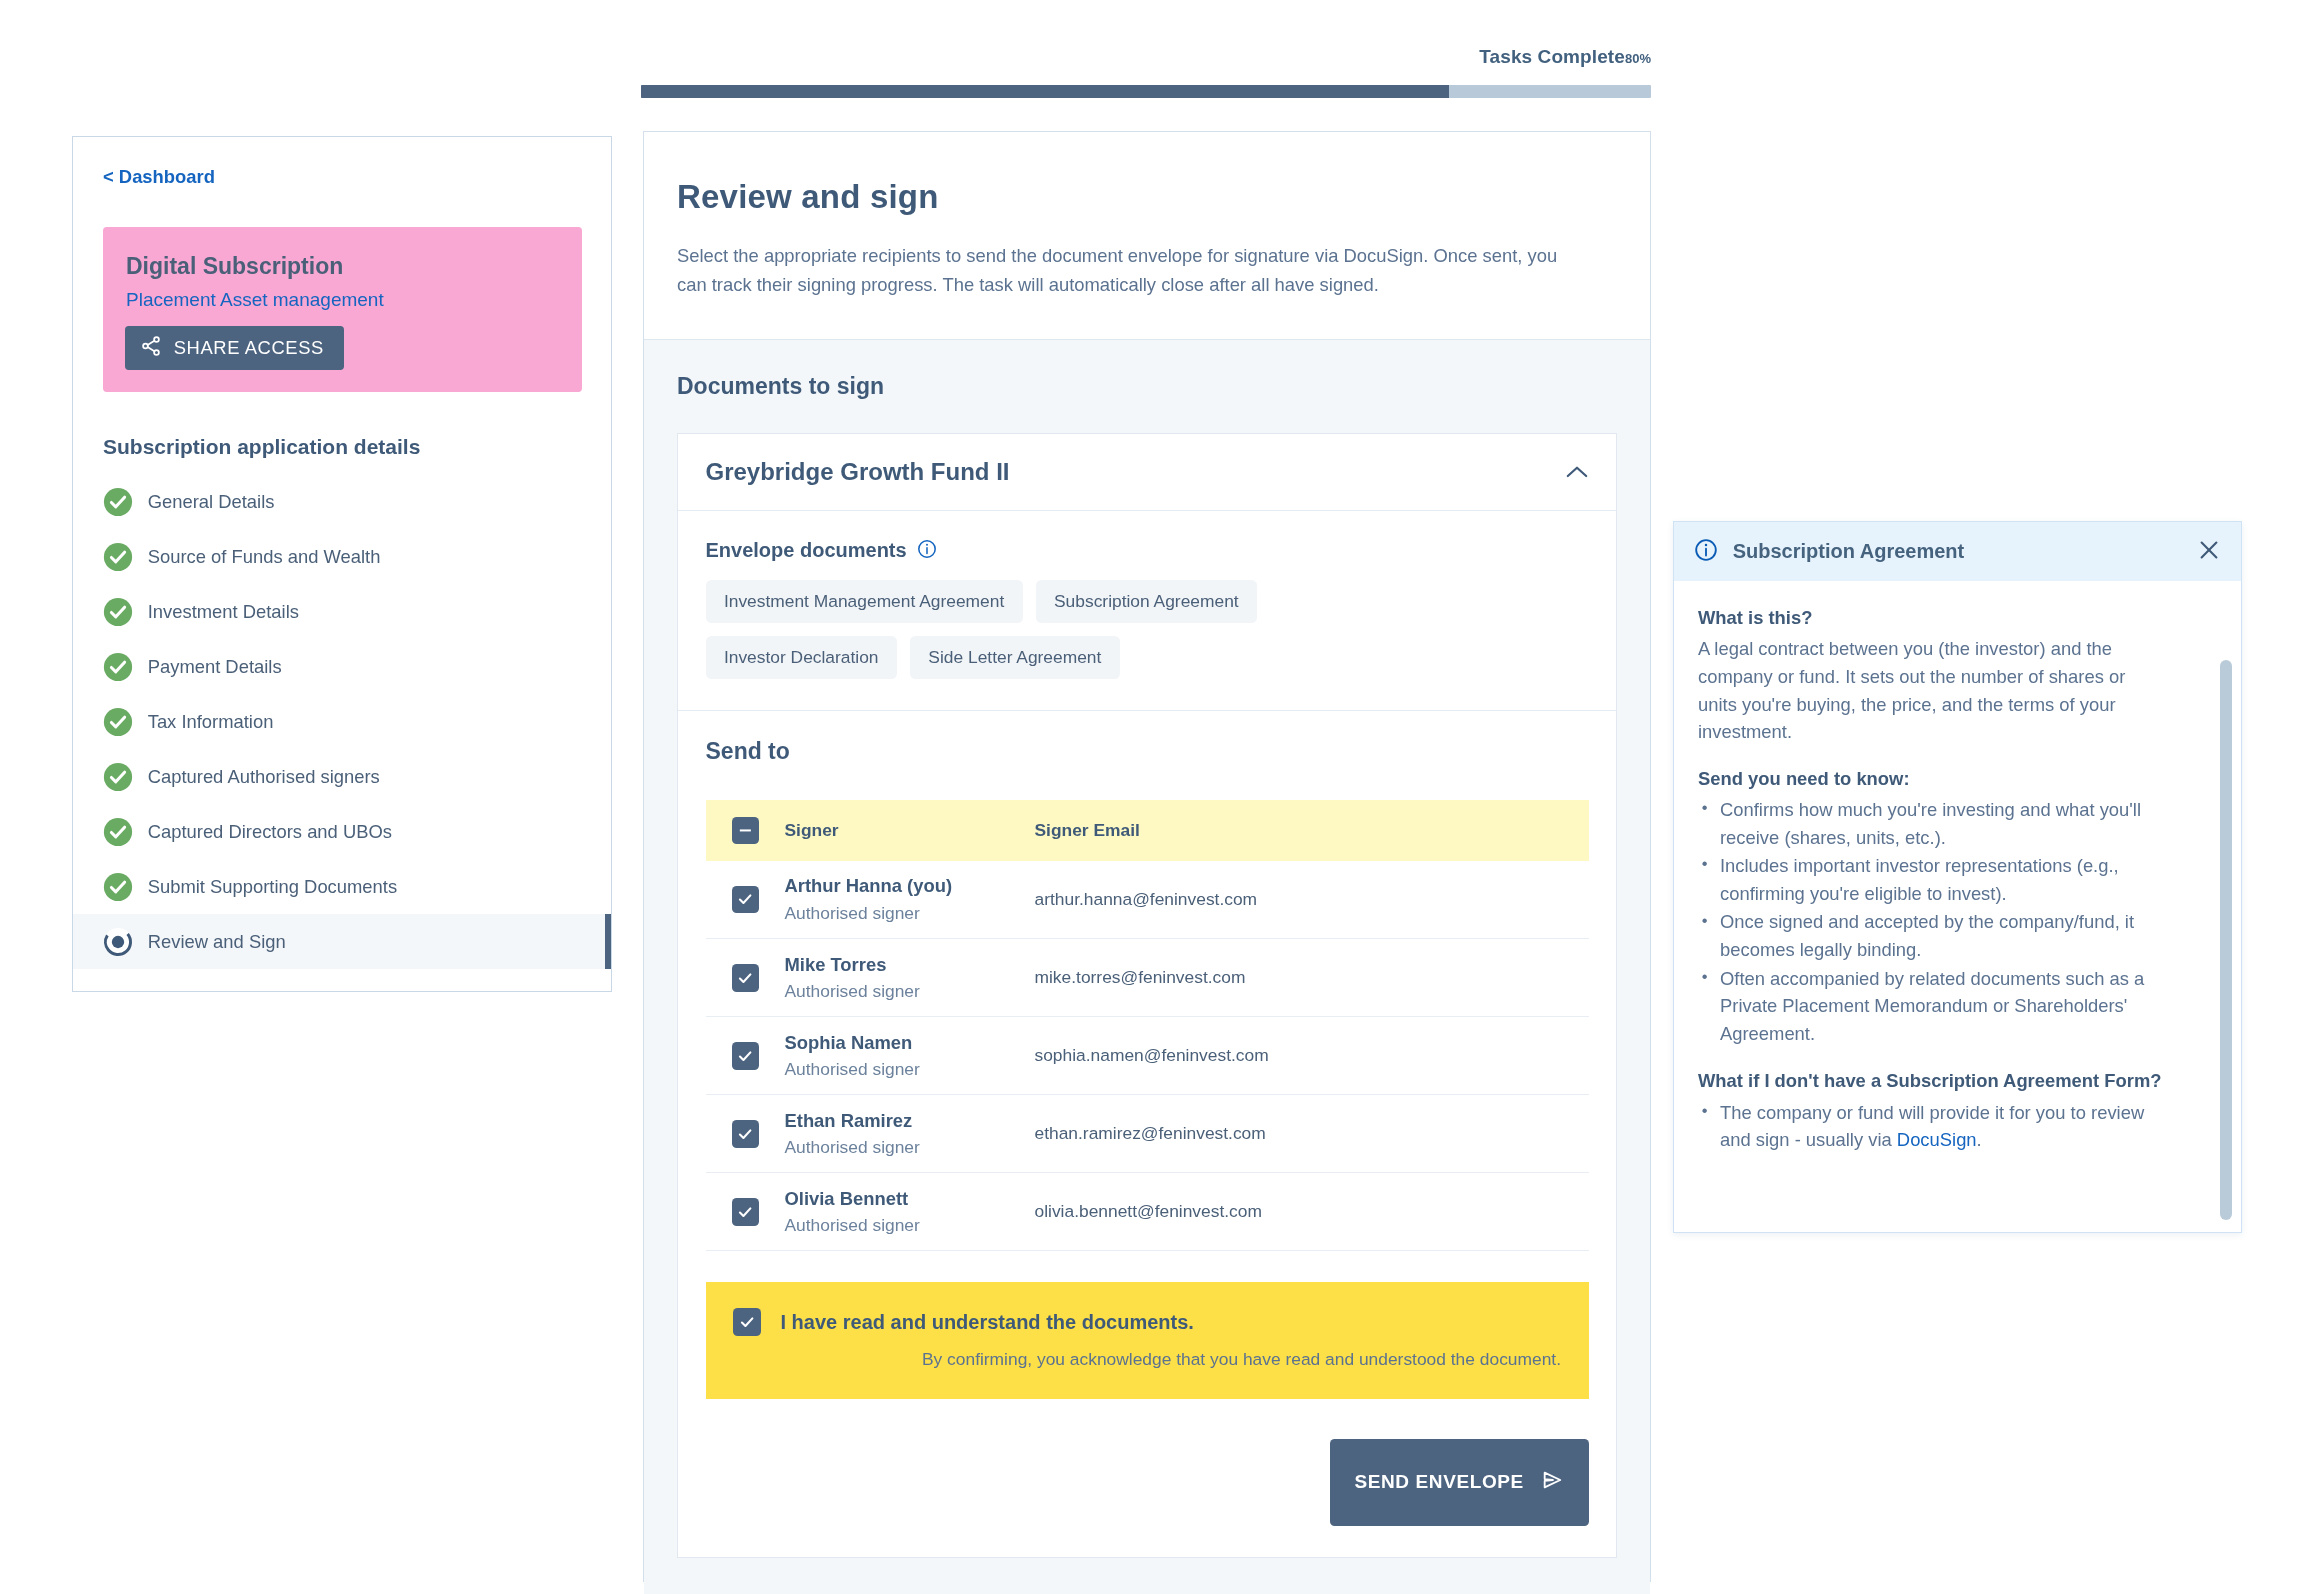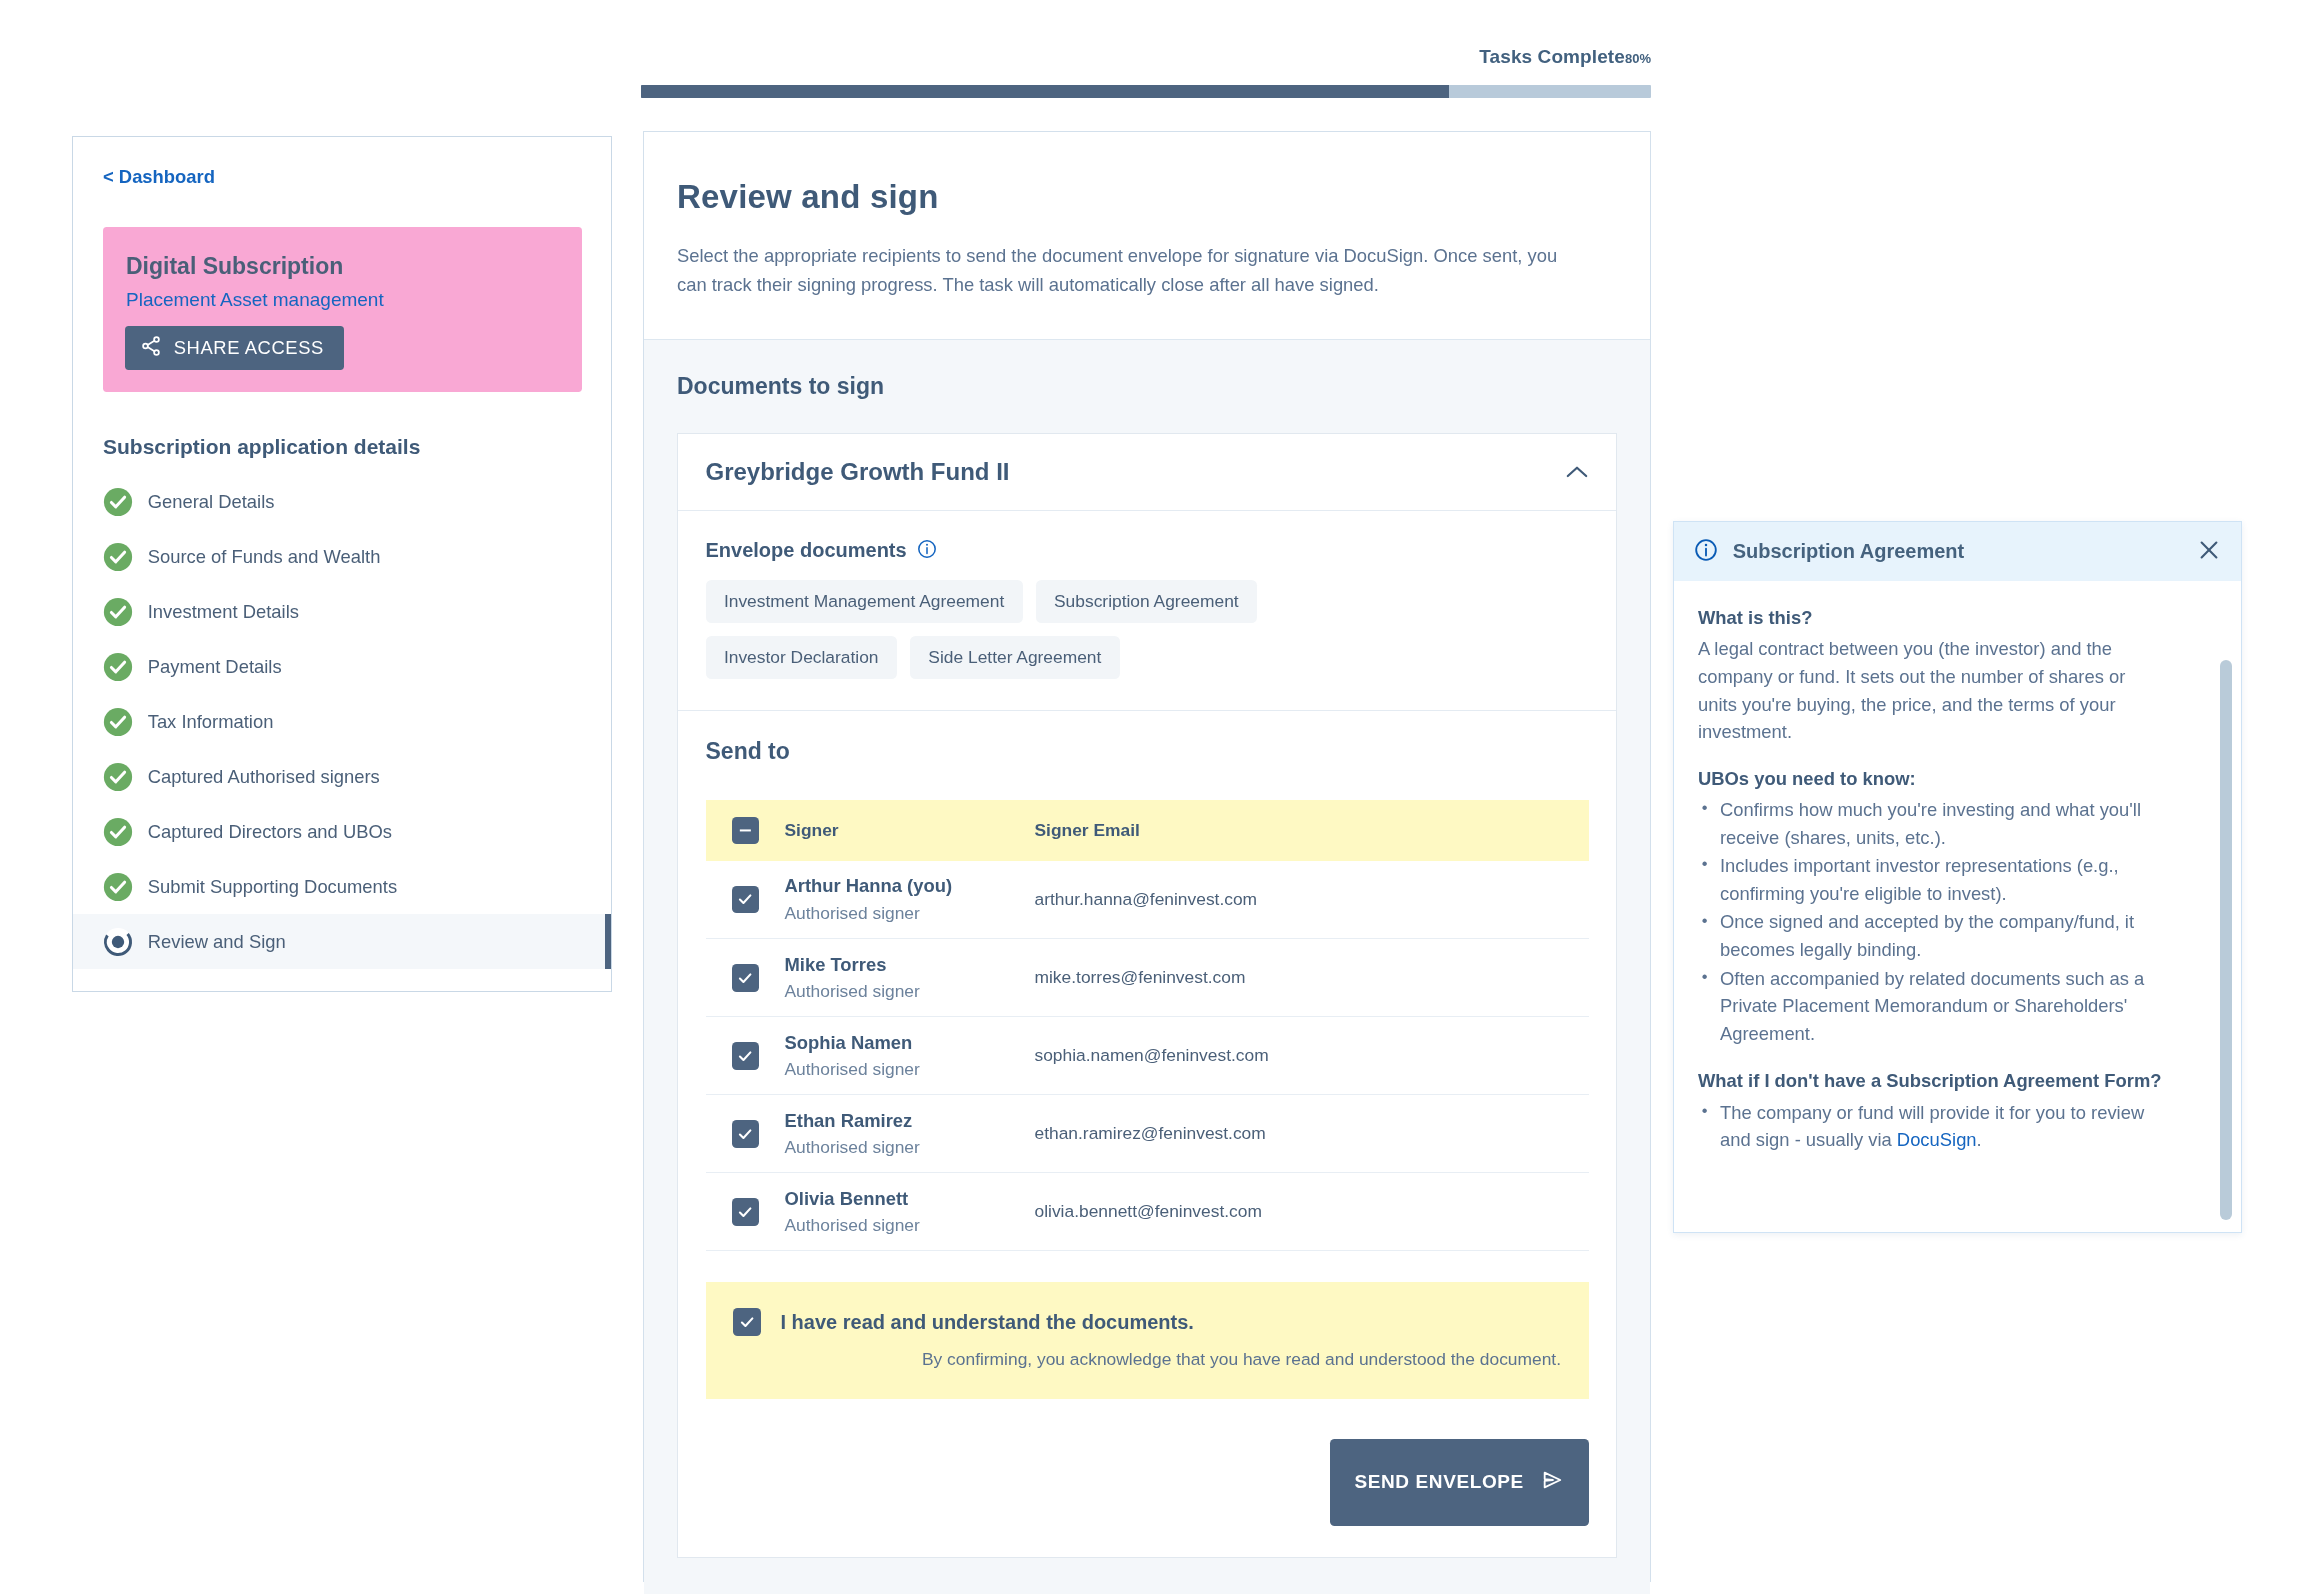--- a/index.html
+++ b/index.html
@@ -140,21 +140,21 @@
   .signer-email { font-size: 17.4px; color: #4a5f78; }
 
   .cb {
     width: 27.5px; height: 27.5px; border-radius: 4.6px; background: #4d6480;
     display: inline-flex; align-items: center; justify-content: center;
     cursor: pointer; box-sizing: border-box;
   }
   .cb svg { display: block; }
 
   #confirm-box {
-    margin-top: 31px; background: #fef9c3; padding: 26px 27.5px 29px 27.5px;
+    margin-top: 31px; background: #fde047; padding: 26px 27.5px 29px 27.5px;
   }
   .confirm-row { display: flex; align-items: center; gap: 20px; }
   #confirm-title { font-size: 20px; font-weight: bold; color: #3f5a78; }
   #confirm-sub { font-size: 17.4px; color: #5b7290; margin: 13px 0 0 48px; text-align: right; }
 
   #send-row { display: flex; justify-content: flex-end; margin-top: 40px; }
   #send-envelope-btn {
     background: #4d6480; color: #fff; border-radius: 4.6px;
     padding: 16px 24px; height: 55px; display: flex; align-items: center; gap: 14.7px;
     font-size: 19px; font-weight: bold; letter-spacing: 0.6px; cursor: pointer;
@@ -465,21 +465,21 @@
         <line x1="5" y1="5" x2="21" y2="21"></line>
           <line x1="21" y1="5" x2="5" y2="21"></line>
       </svg>
     </span>
   </div>
 
   <div id="info-body">
     <h4 class="info-h">What is this?</h4>
     <p class="info-p">A legal contract between you (the investor) and the company or fund. It sets out the number of shares or units you're buying, the price, and the terms of your investment.</p>
     <div class="gap"></div>
-    <h4 class="info-h">UBOs you need to know:</h4>
+    <h4 class="info-h">Send you need to know:</h4>
     <ul class="info-ul" id="info-bullets-1">
         <li>Confirms how much you're investing and what you'll receive (shares, units, etc.).</li>
         <li>Includes important investor representations (e.g., confirming you're eligible to invest).</li>
         <li>Once signed and accepted by the company/fund, it becomes legally binding.</li>
         <li>Often accompanied by related documents such as a Private Placement Memorandum or Shareholders' Agreement.</li>
       </ul>
     <div class="gap"></div>
     <h4 class="info-h">What if I don't have a Subscription Agreement Form?</h4>
     <ul class="info-ul">
       <li><span>The company or fund will provide it for you to review and sign - usually via </span><a class="link" href="#">DocuSign</a><span>.</span></li>

